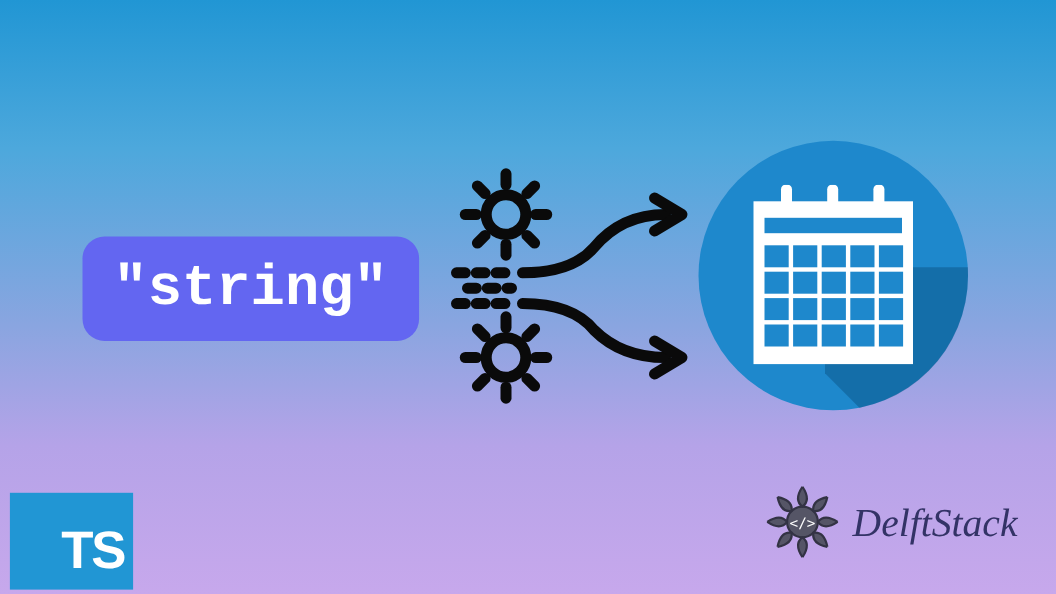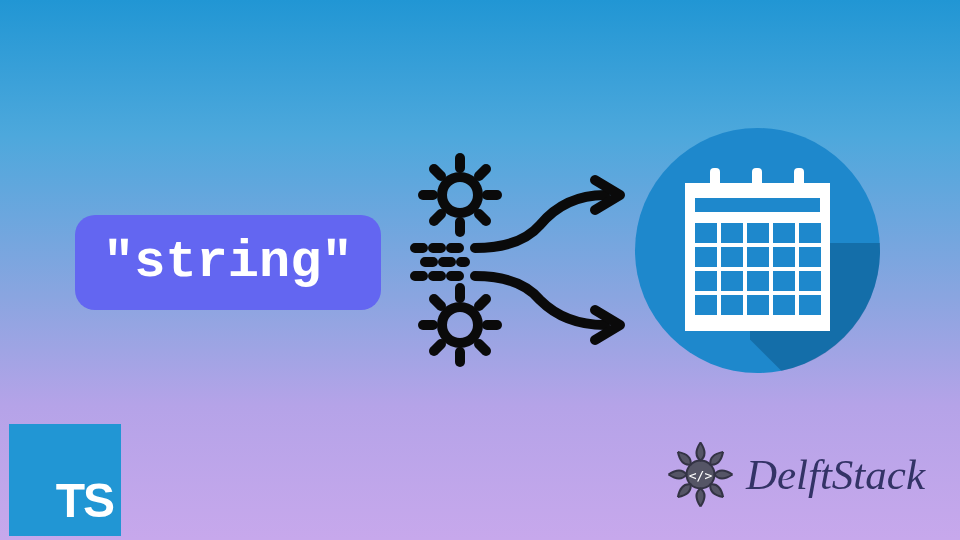--- a/index.html
+++ b/index.html
@@ -42,21 +42,21 @@
       border-radius: 50%;
       display: flex;
       align-items: center;
       justify-content: center;
     }
     .ts-logo {
       position: absolute;
       left: 9px;
       bottom: 4px;
       width: 112px;
-      height: 112px;
+      height: 88px;
       background: #2196d4;
       display: flex;
       align-items: flex-end;
       justify-content: flex-end;
       padding: 8px 8px;
     }
     .ts-text {
       color: white;
       font-weight: bold;
       font-size: 48px;
@@ -65,21 +65,21 @@
     }
     .delftstack {
       position: absolute;
       right: 35px;
       bottom: 28px;
       display: flex;
       align-items: center;
       gap: 8px;
     }
     .delftstack-text {
-      font-size: 43px;
+      font-size: 36px;
       color: #333366;
       font-family: Georgia, serif;
       font-style: italic;
     }
   </style>
 </head>
 <body>
 
 <div class="string-badge">
   <span>"string"</span>

